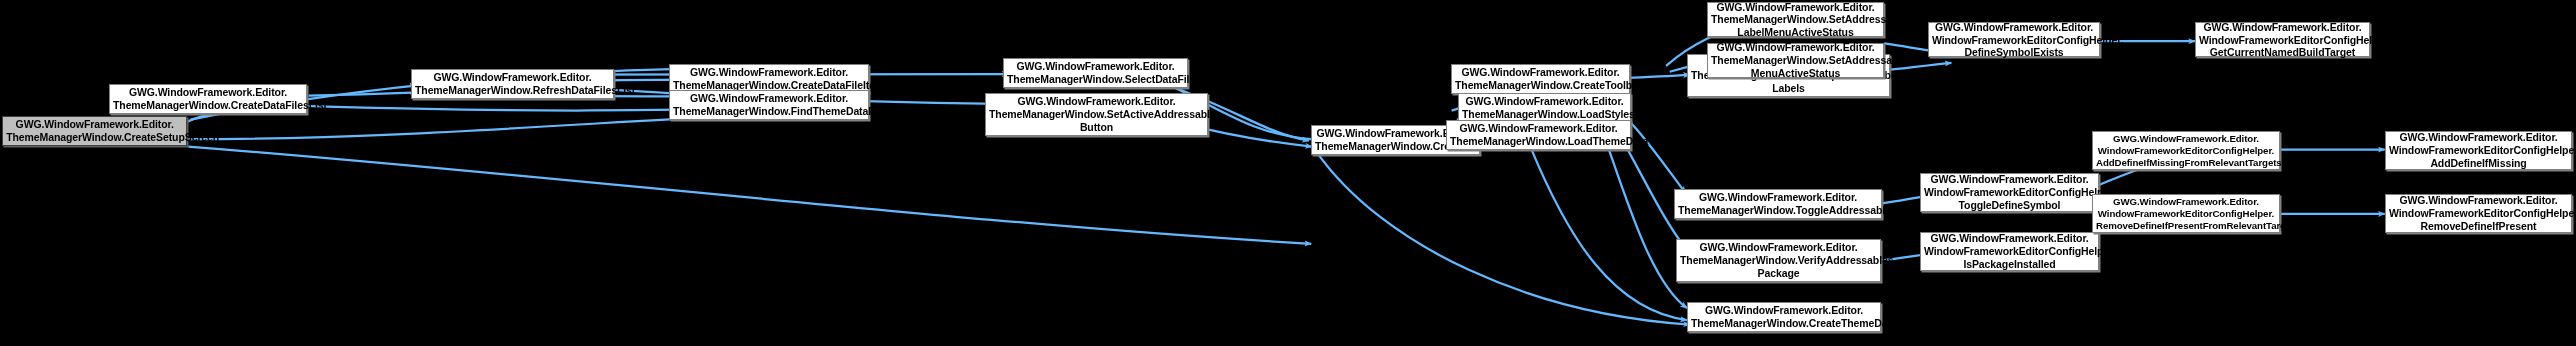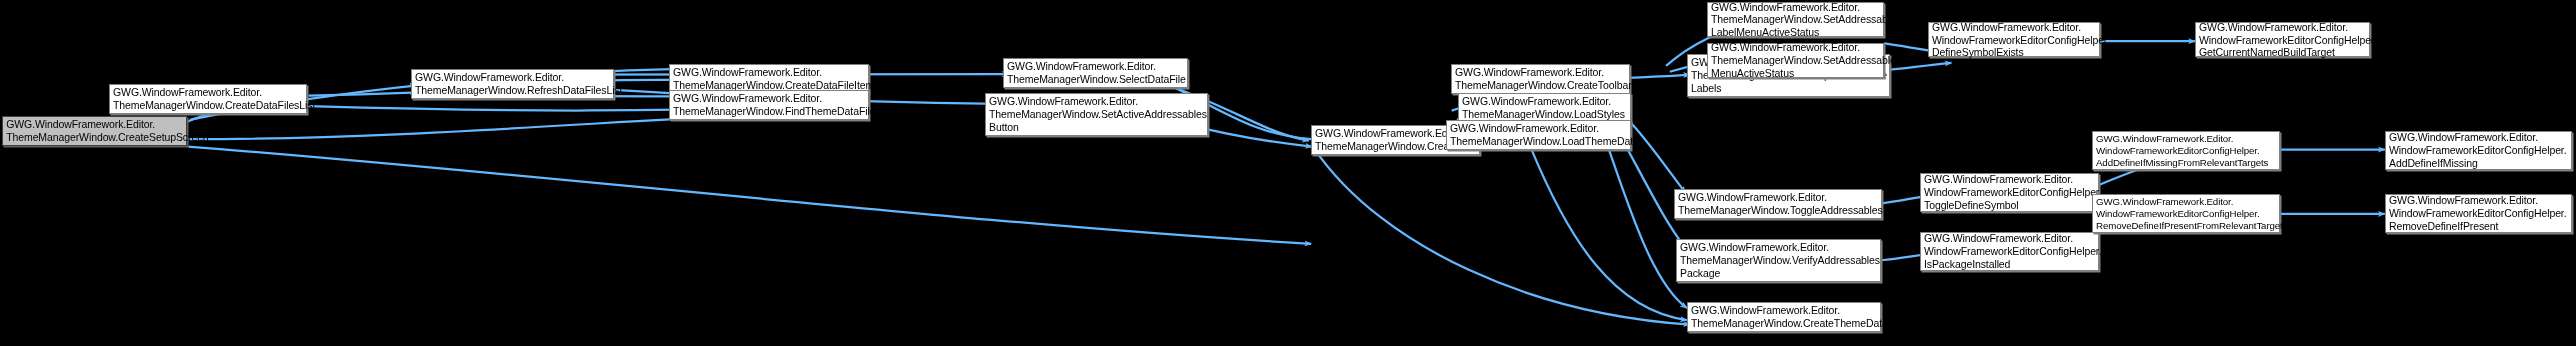--- a/index.html
+++ b/index.html
@@ -25,27 +25,29 @@
   }
   .node {
     position: absolute;
     box-sizing: border-box;
     background: #ffffff;
     border: 0.7px solid #808080;
     box-shadow: 1.5px 1.5px 0 0 #808080;
     display: flex;
     align-items: center;
     justify-content: center;
+    text-align: center;
     color: #000000;
     font-size: 10.5px;
     line-height: 12.7px;
     letter-spacing: -0.1px;
     white-space: pre-line;
     padding: 0.7px 3px;
     z-index: 3;
+    font-weight: bold;
   }
   .node.root {
     background: #bfbfbf;
     border: 0.7px solid #404040;
     box-shadow: 1.5px 1.5px 0 0 #606060;
   }
   .node .lbl {
     display: block;
     width: 100%;
     white-space: pre-line;

